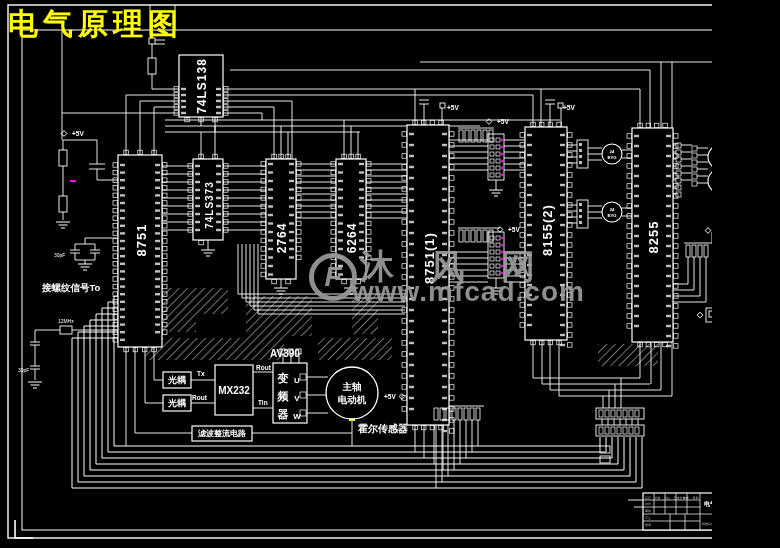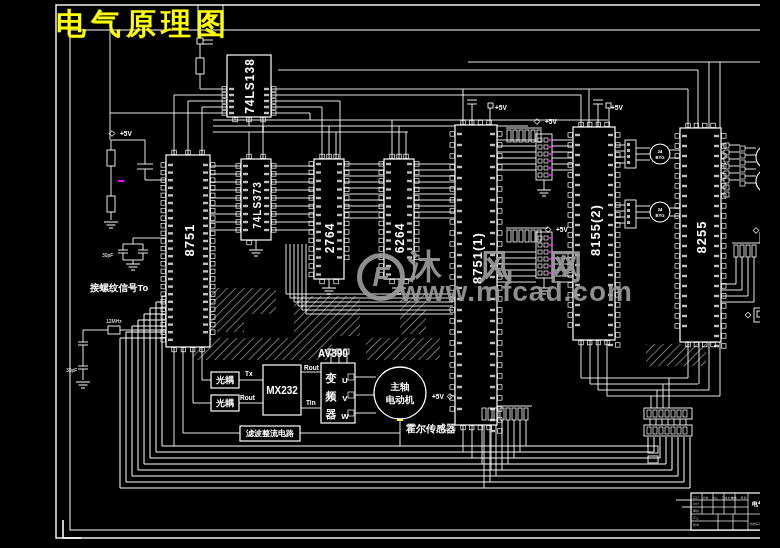--- a/index.html
+++ b/index.html
@@ -1,17 +1,17 @@
 <!DOCTYPE html>
 <html><head>
 <meta charset="utf-8">
 <style>
   html,body{margin:0;padding:0;background:#000;}
   #canvas{position:relative;width:712px;height:548px;background:#000;overflow:hidden;
-          font-family:"Liberation Sans","DejaVu Sans",sans-serif;margin-left:48px;}
+          font-family:"Liberation Sans","DejaVu Sans",sans-serif;}
   #schemsvg{position:absolute;left:0;top:0;}
   #sheet-title{position:absolute;left:8px;top:4px;margin:0;font-size:30px;font-weight:bold;
           letter-spacing:5px;color:#ffff00;z-index:5;font-family:"Liberation Sans","DejaVu Sans",sans-serif;}
   .wm{position:absolute;z-index:6;color:#9b9b9b;opacity:.92;}
   #wm-logo{left:309px;top:253px;width:38px;height:38px;border:5px solid #9b9b9b;border-radius:50%;
           text-align:center;line-height:38px;font-size:28px;font-weight:bold;font-style:italic;}
   #wm-name{left:360px;top:244px;font-size:34px;font-weight:bold;letter-spacing:14px;white-space:nowrap;font-family:Liberation Serif, serif;}
   #wm-url{left:352px;top:276px;font-size:28px;font-weight:bold;letter-spacing:1px;white-space:nowrap;}
   svg text{font-family:"Liberation Sans","DejaVu Sans",sans-serif;}
 </style>

